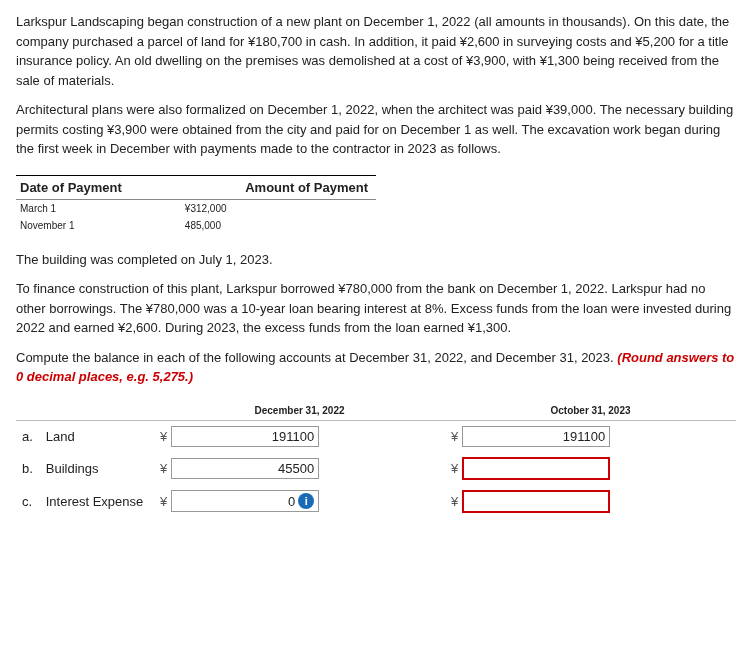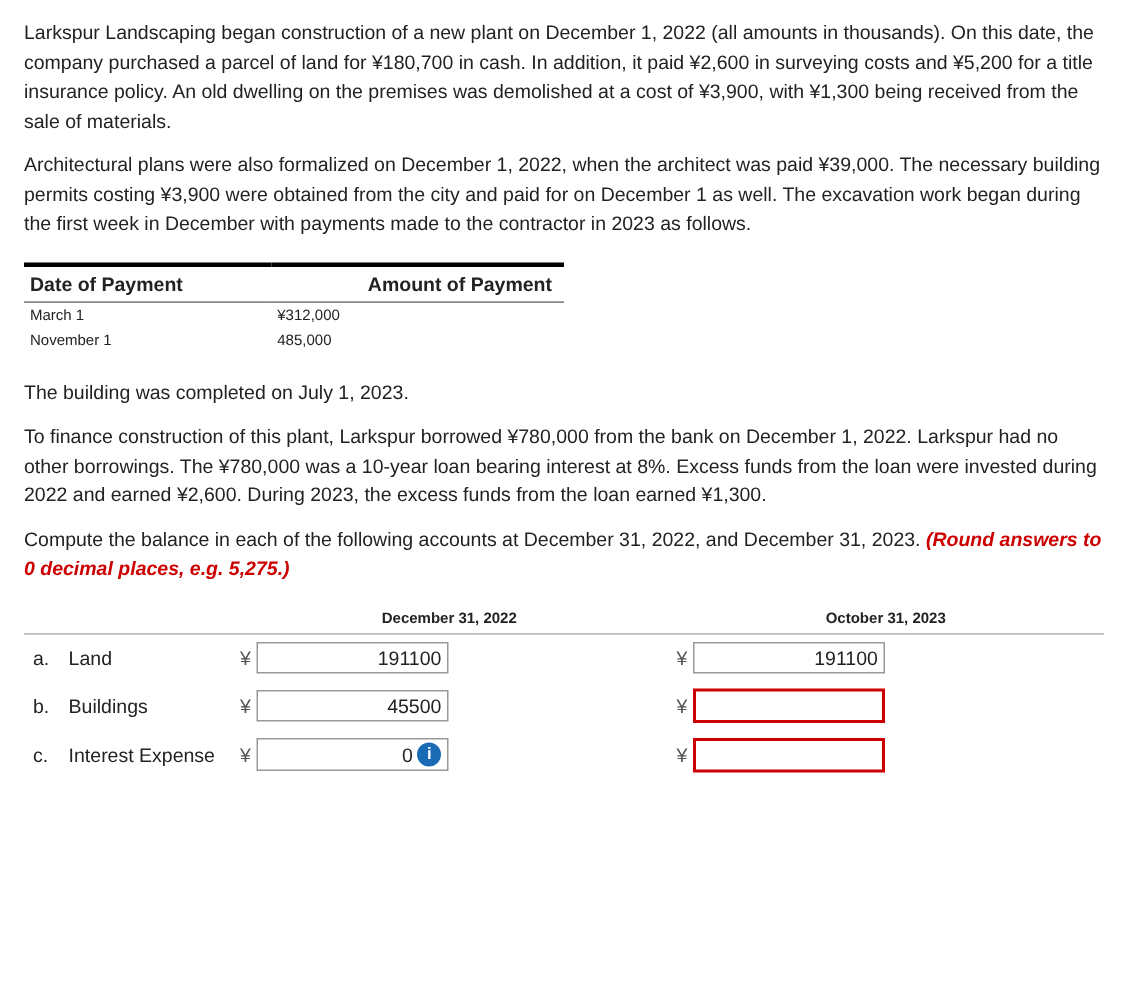--- a/index.html
+++ b/index.html
@@ -15,21 +15,21 @@
     .paragraph {
       margin-bottom: 10px;
       line-height: 1.5;
     }
     .payment-table {
       margin: 16px 0 16px 0;
       border-collapse: collapse;
       width: 360px;
     }
     .payment-table th {
-      border-top: 3px solid #000000;
+      border-top: 1px solid #000000;
       border-bottom: 1px solid #888;
       padding: 4px 8px 4px 4px;
       text-align: left;
       font-weight: bold;
       font-size: 13px;
     }
     .payment-table th.amount-col {
       text-align: right;
     }
     .payment-table td {
@@ -68,21 +68,21 @@
     }
     .compute-table .row-name {
       width: 110px;
       vertical-align: middle;
     }
     .input-cell {
       display: flex;
       align-items: center;
       border: 1px solid #999;
       padding: 2px 4px;
-      width: 128px;
+      width: 148px;
       background: #fff;
     }
     .input-cell input {
       border: none;
       outline: none;
       width: 100%;
       text-align: right;
       font-size: 13px;
       color: #222;
     }

